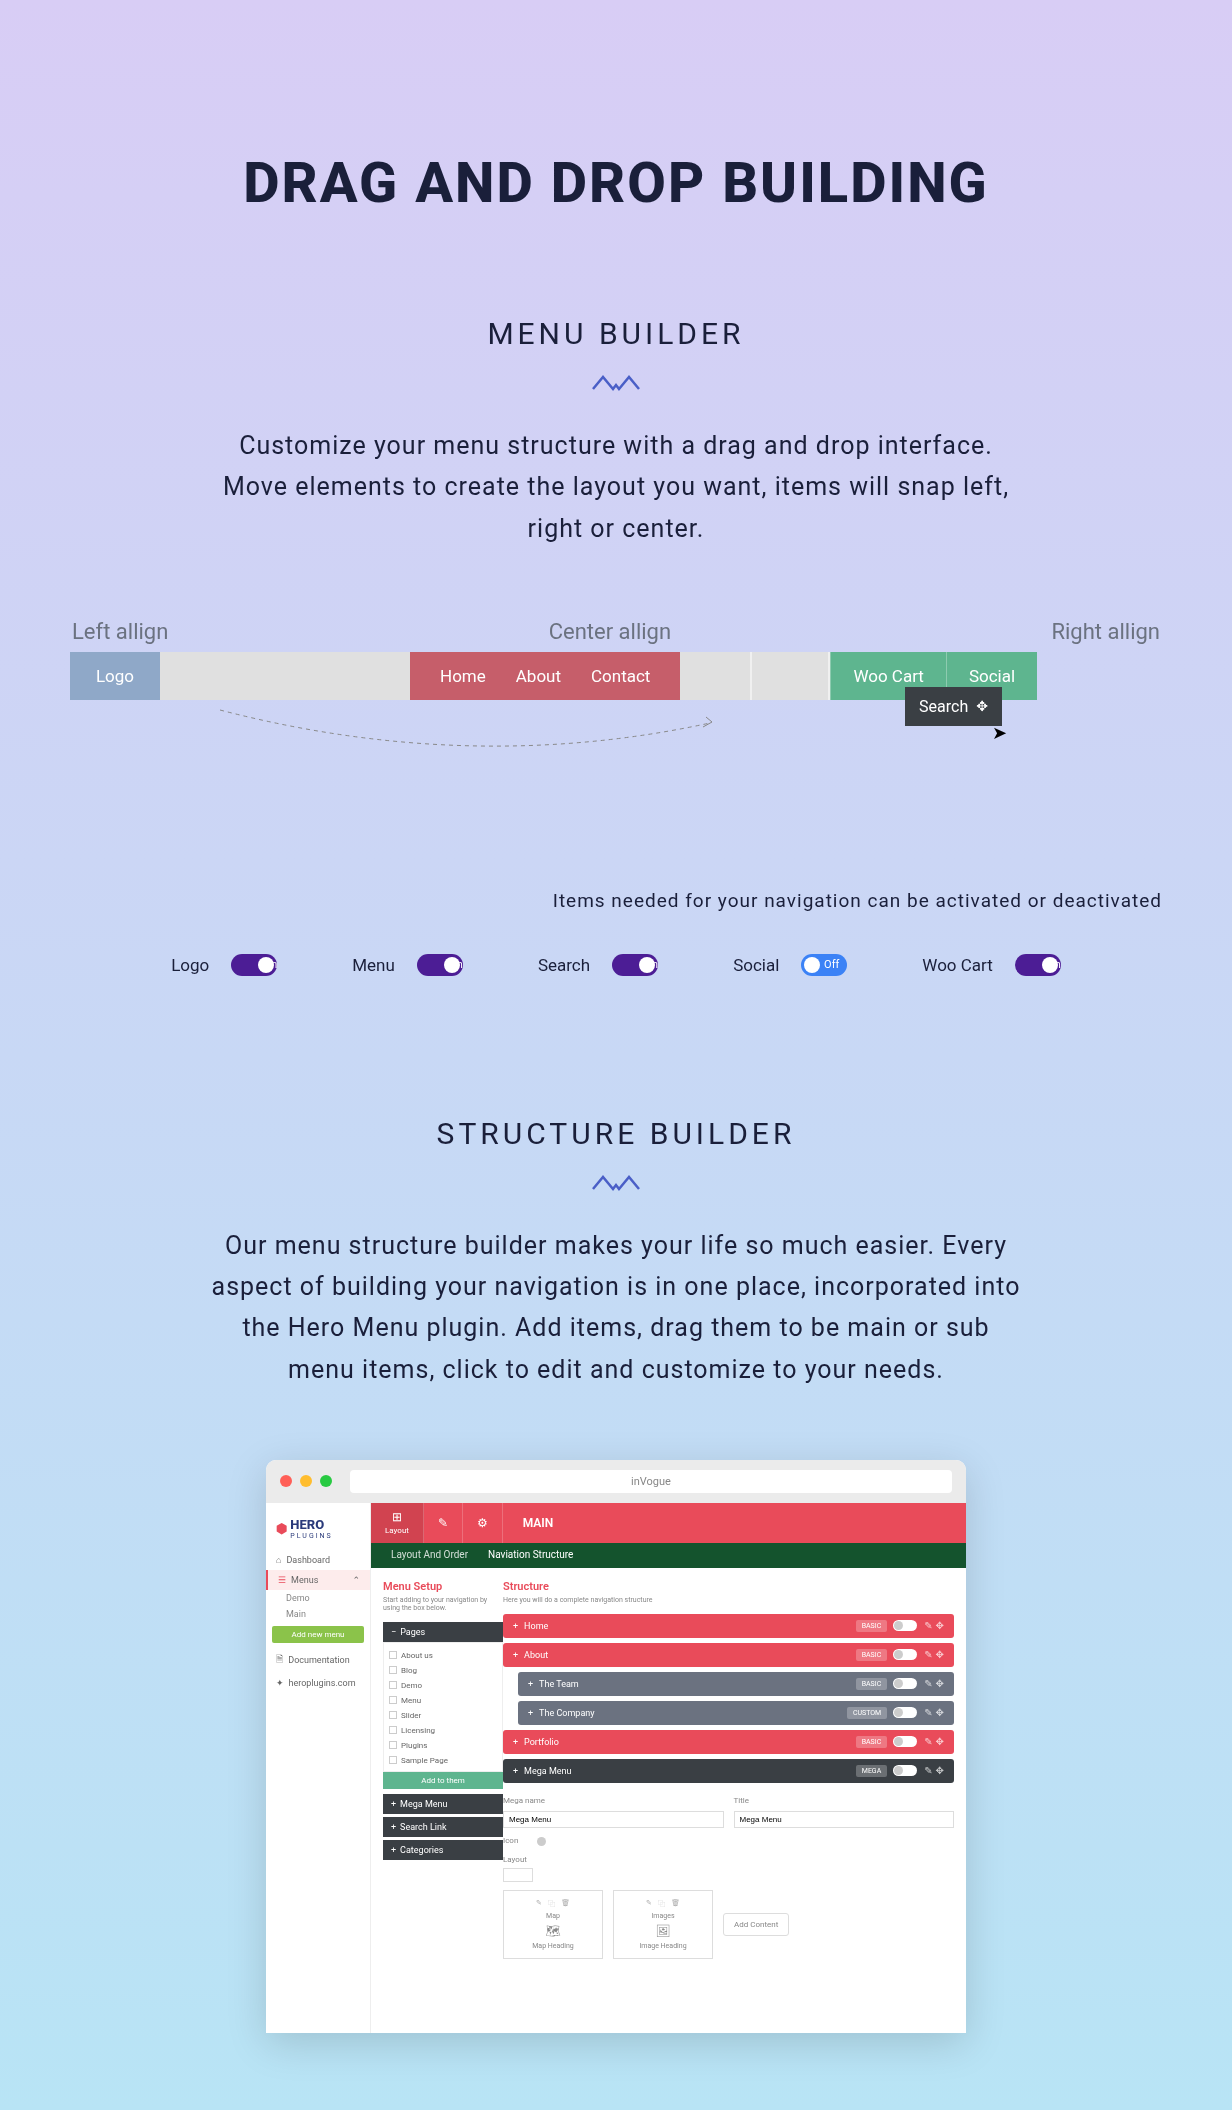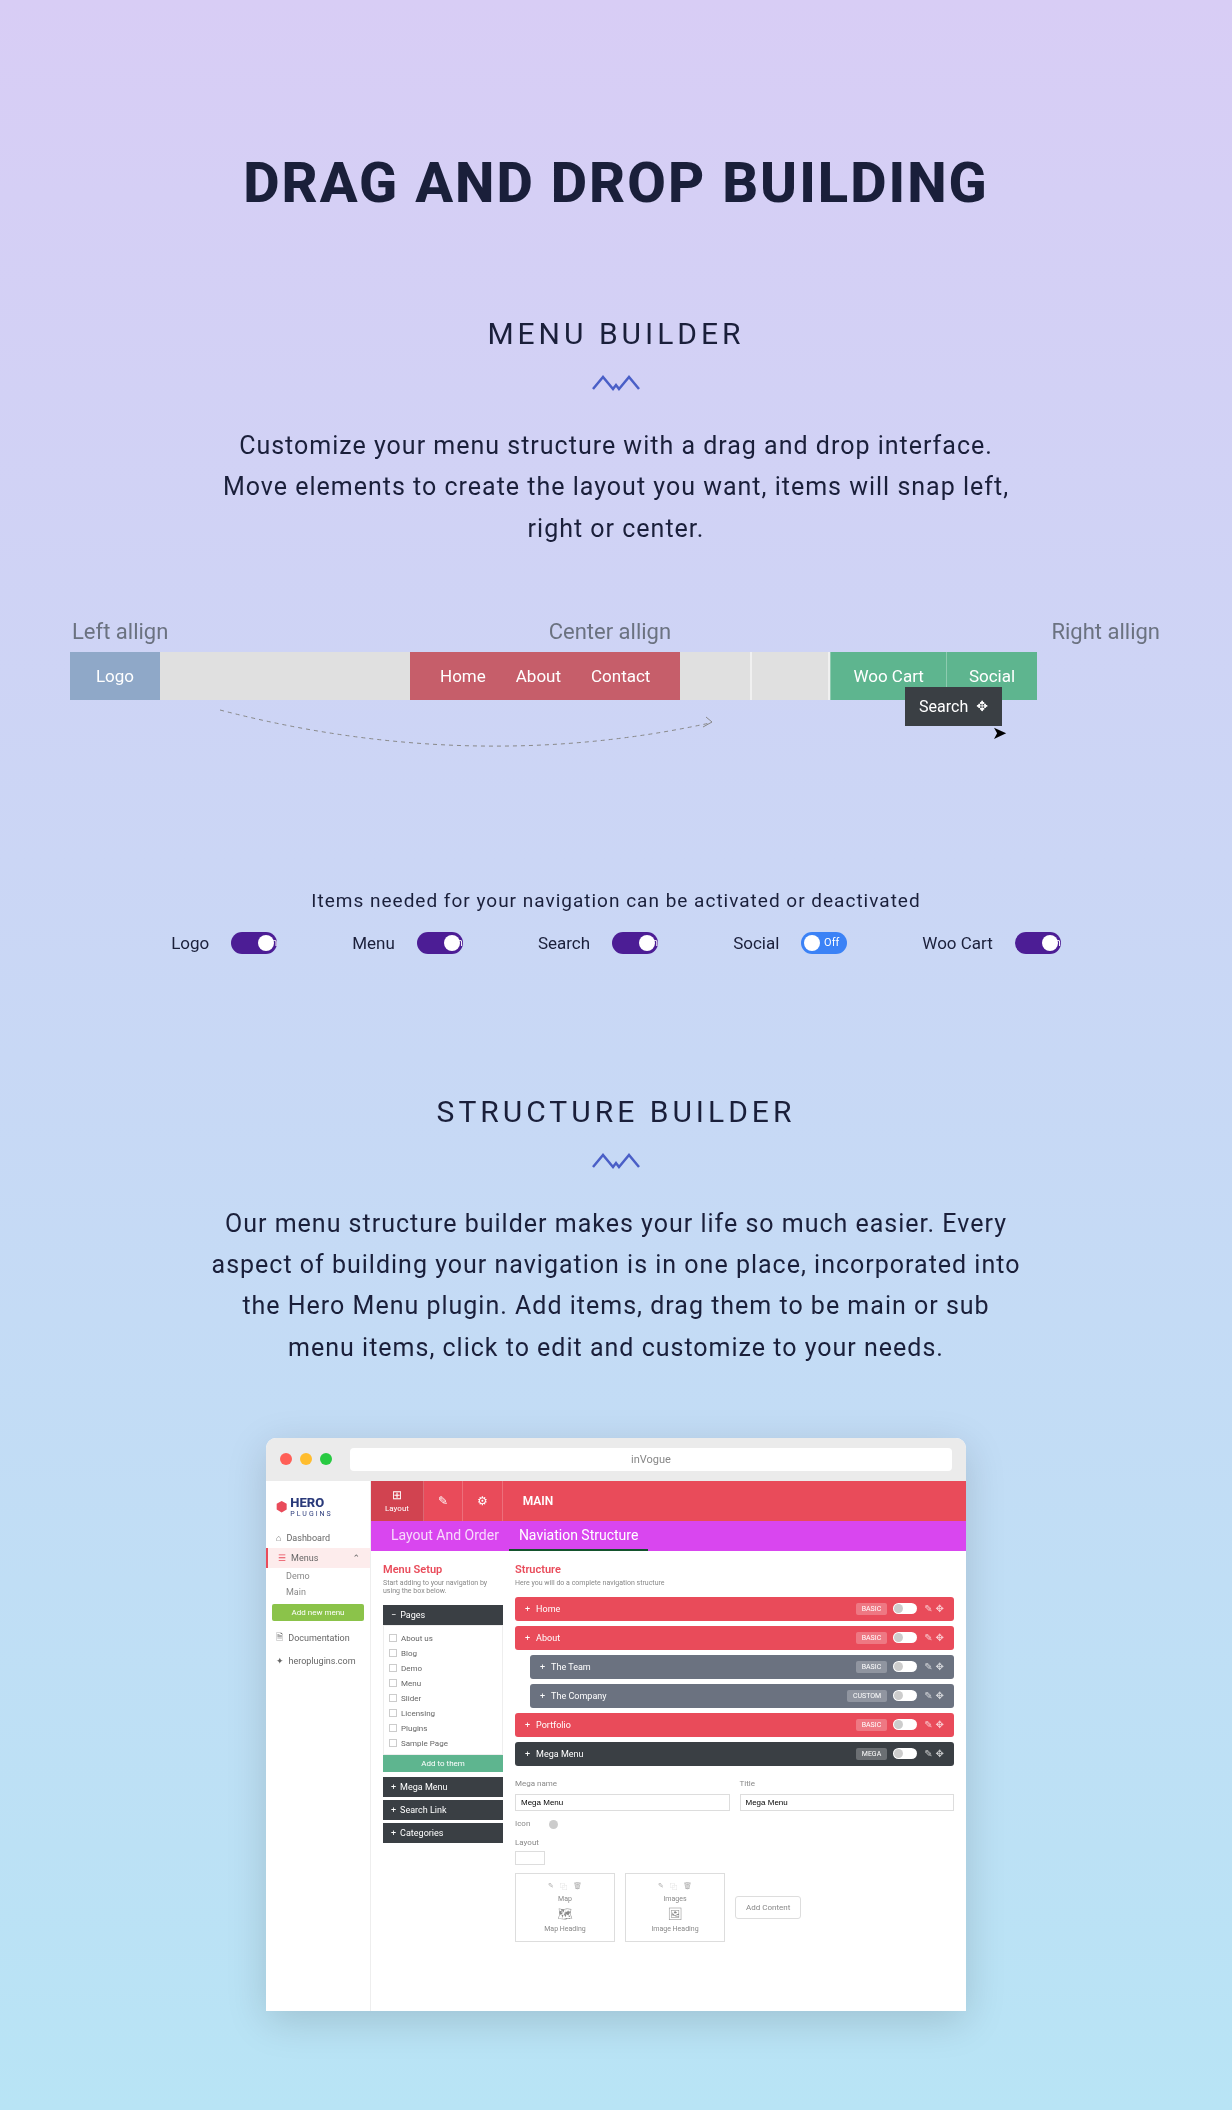--- a/index.html
+++ b/index.html
@@ -12,21 +12,21 @@
 .menu-bar{display:flex;height:48px;margin-bottom:15px;position:relative}
 .logo-block{width:90px;background:#8fa8c8;color:#fff;display:flex;align-items:center;justify-content:center;font-size:17px}
 .spacer-l{flex:0 0 250px;background:#e0e0e0}
 .center-nav{background:#c65e6a;color:#fff;display:flex;align-items:center;gap:30px;padding:0 30px;font-size:17px}
 .spacer-m{flex:0 0 70px;background:#e0e0e0}
 .search-slot{width:80px;background:#e0e0e0;border-left:2px solid rgba(255,255,255,0.5);border-right:2px solid rgba(255,255,255,0.5)}
 .green-block{background:#5eb58f;color:#fff;display:flex;align-items:center;padding:0 22px;font-size:17px;border-left:1px solid rgba(255,255,255,0.3)}
 .search-float{position:absolute;top:35px;right:160px;background:#3a3f44;color:#fff;padding:10px 14px;font-size:16px;display:flex;align-items:center;gap:8px}
 .move-icon{font-size:14px}
 .cursor-arrow{position:absolute;top:70px;right:155px;font-size:18px;color:#000}
-.activation-text{text-align:center;font-size:19px;color:#1a1f3a;margin:120px 0 20px;letter-spacing:1px}
+.activation-text{text-align:right;font-size:19px;color:#1a1f3a;margin:120px 0 42px;letter-spacing:1px}
 .toggles{display:flex;justify-content:center;gap:75px;align-items:center;margin-bottom:140px}
 .toggle-item{display:flex;align-items:center;gap:22px}
 .toggle-label{font-size:17px;color:#1a1f3a}
 .toggle{width:46px;height:22px;border-radius:11px;position:relative;display:flex;align-items:center}
 .toggle.on{background:#4c1d95;justify-content:flex-end;padding-left:8px}
 .toggle.off{background:#3b82f6;justify-content:flex-end;padding-right:8px}
 .toggle-text{color:#fff;font-size:11px}
 .toggle-knob{width:16px;height:16px;background:#fff;border-radius:50%;position:absolute}
 .toggle.on .toggle-knob{right:3px}
 .toggle.off .toggle-knob{left:3px}
@@ -42,24 +42,24 @@
 .side-item{padding:5px 10px;color:#666;display:flex;align-items:center;gap:5px}
 .side-item.active{background:#fdecec;border-left:2px solid #e94b5a}
 .side-sub{padding:3px 10px 3px 20px;color:#888;font-size:9px}
 .add-btn{background:#8bc34a;color:#fff;text-align:center;padding:4px;font-size:8px;margin:4px 6px;border-radius:2px}
 .main-area{flex:1;display:flex;flex-direction:column}
 .red-bar{background:#e94b5a;height:40px;display:flex;align-items:center}
 .tool-tab{padding:0 14px;height:100%;display:flex;flex-direction:column;align-items:center;justify-content:center;color:#fff;font-size:8px;gap:2px;border-right:1px solid rgba(255,255,255,0.2)}
 .tool-tab.active{background:rgba(0,0,0,0.1)}
 .tool-icon{font-size:12px}
 .main-label{color:#fff;font-size:12px;padding-left:20px;font-weight:600}
-.sub-tabs{background:#d946ef;display:flex;padding:0 10px;font-size:14px}
+.sub-tabs{background:#14532d;display:flex;padding:0 10px;font-size:10px}
 .sub-tab{color:rgba(255,255,255,0.8);padding:6px 10px}
 .sub-tab.active{border-bottom:2px solid #14532d;color:#fff}
-.content{display:flex;padding:12px;gap:12px}
+.content{display:flex;padding:12px;}
 .left-col{width:120px}
 .col-title{color:#e94b5a;font-size:11px;font-weight:600;margin-bottom:3px}
 .col-desc{font-size:7px;color:#888;margin-bottom:10px}
 .dark-header{background:#3a3f44;color:#fff;font-size:9px;padding:5px 8px;display:flex;align-items:center;gap:4px}
 .page-list{border:1px solid #eee;padding:5px;max-height:130px;overflow:hidden}
 .page-item{font-size:8px;color:#666;padding:3px 0;display:flex;align-items:center;gap:4px}
 .checkbox{width:8px;height:8px;border:1px solid #ccc}
 .add-menu-btn{background:#5eb58f;color:#fff;text-align:center;padding:4px;font-size:8px}
 .right-col{flex:1}
 .struct-item{border-radius:3px;padding:6px 10px;margin-bottom:5px;display:flex;align-items:center;color:#fff;font-size:9px}

